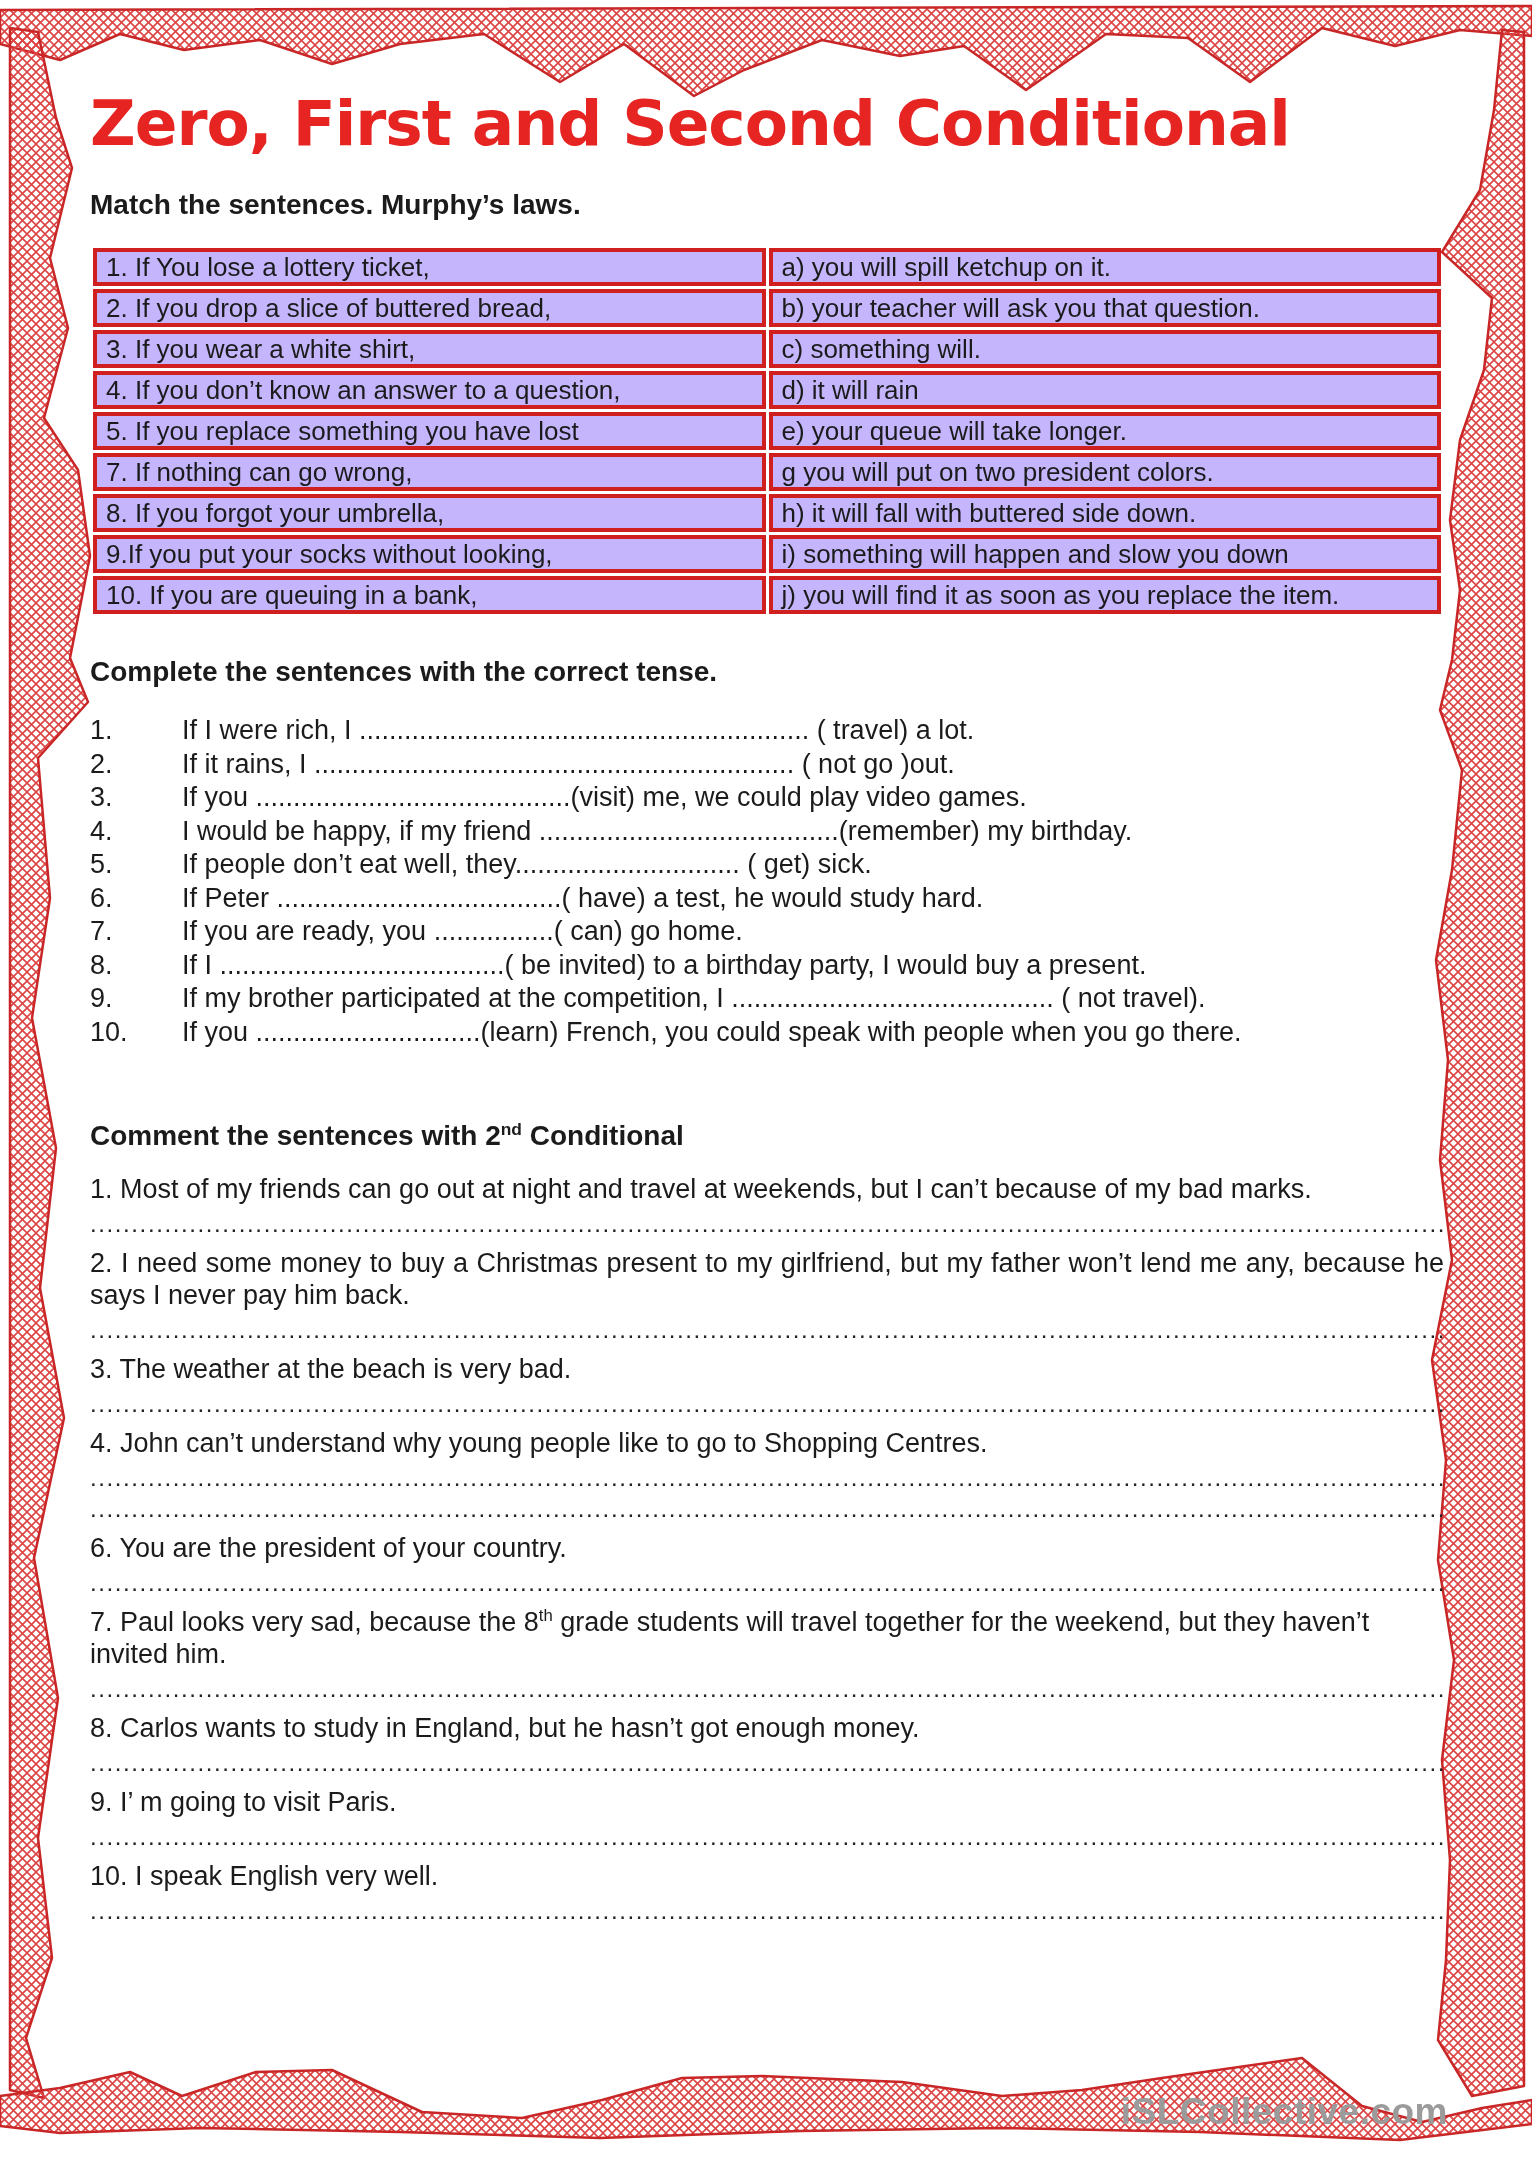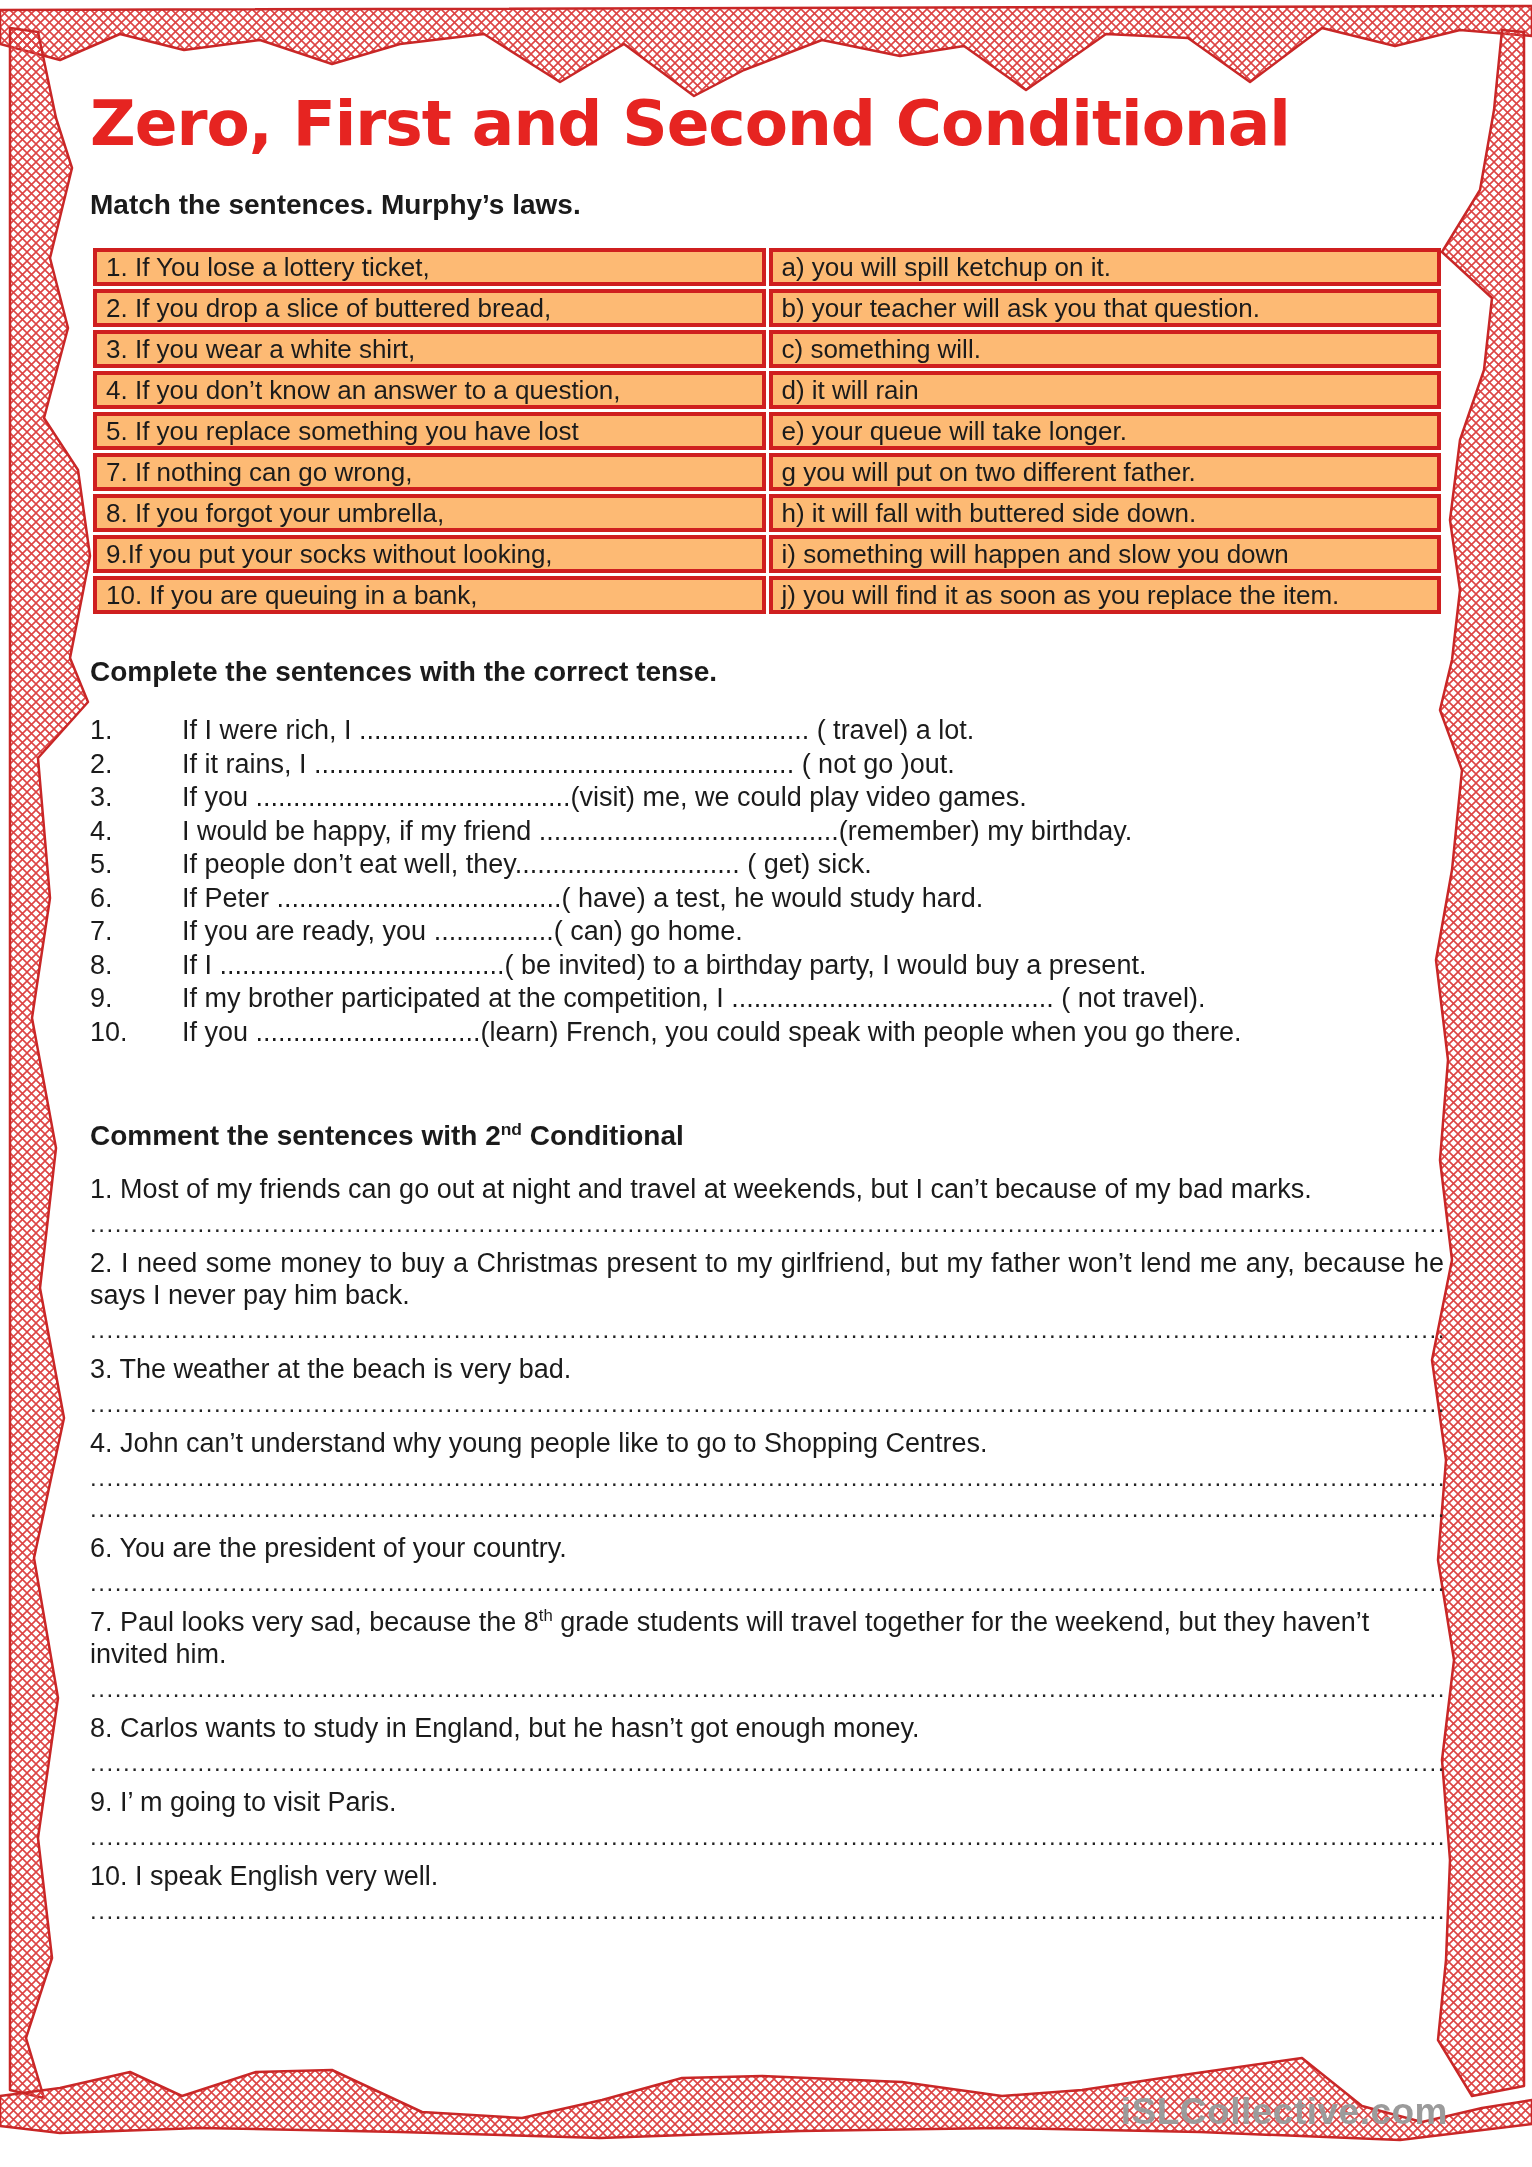--- a/index.html
+++ b/index.html
@@ -45,21 +45,21 @@
     border-spacing:3px 3px;
     table-layout:fixed;
   }
   table.match td{
     width:50%;
     border:4px solid var(--red-border);
     font-size:26px;
     line-height:28px;
     padding:1px 9px;
     height:36px;
-    background:#fdba74;
+    background:#c4b5fd;
     white-space:nowrap;
     overflow:hidden;
   }
   .sec-heading{
     font-size:28px;
     font-weight:bold;
     line-height:33px;
   }
   .complete-heading{margin-top:38px;}
   .complete-list{margin-top:26px;}
@@ -136,21 +136,21 @@
       <tr>
         <td>4. If you don’t know an answer to a question,</td>
         <td>d) it will rain</td>
       </tr>
       <tr>
         <td>5. If you replace something you have lost</td>
         <td>e) your queue will take longer.</td>
       </tr>
       <tr>
         <td>7. If nothing can go wrong,</td>
-        <td>g you will put on two different father.</td>
+        <td>g you will put on two president colors.</td>
       </tr>
       <tr>
         <td>8. If you forgot your umbrella,</td>
         <td>h) it will fall with buttered side down.</td>
       </tr>
       <tr>
         <td>9.If you put your socks without looking,</td>
         <td>i) something will happen and slow you down</td>
       </tr>
       <tr>

